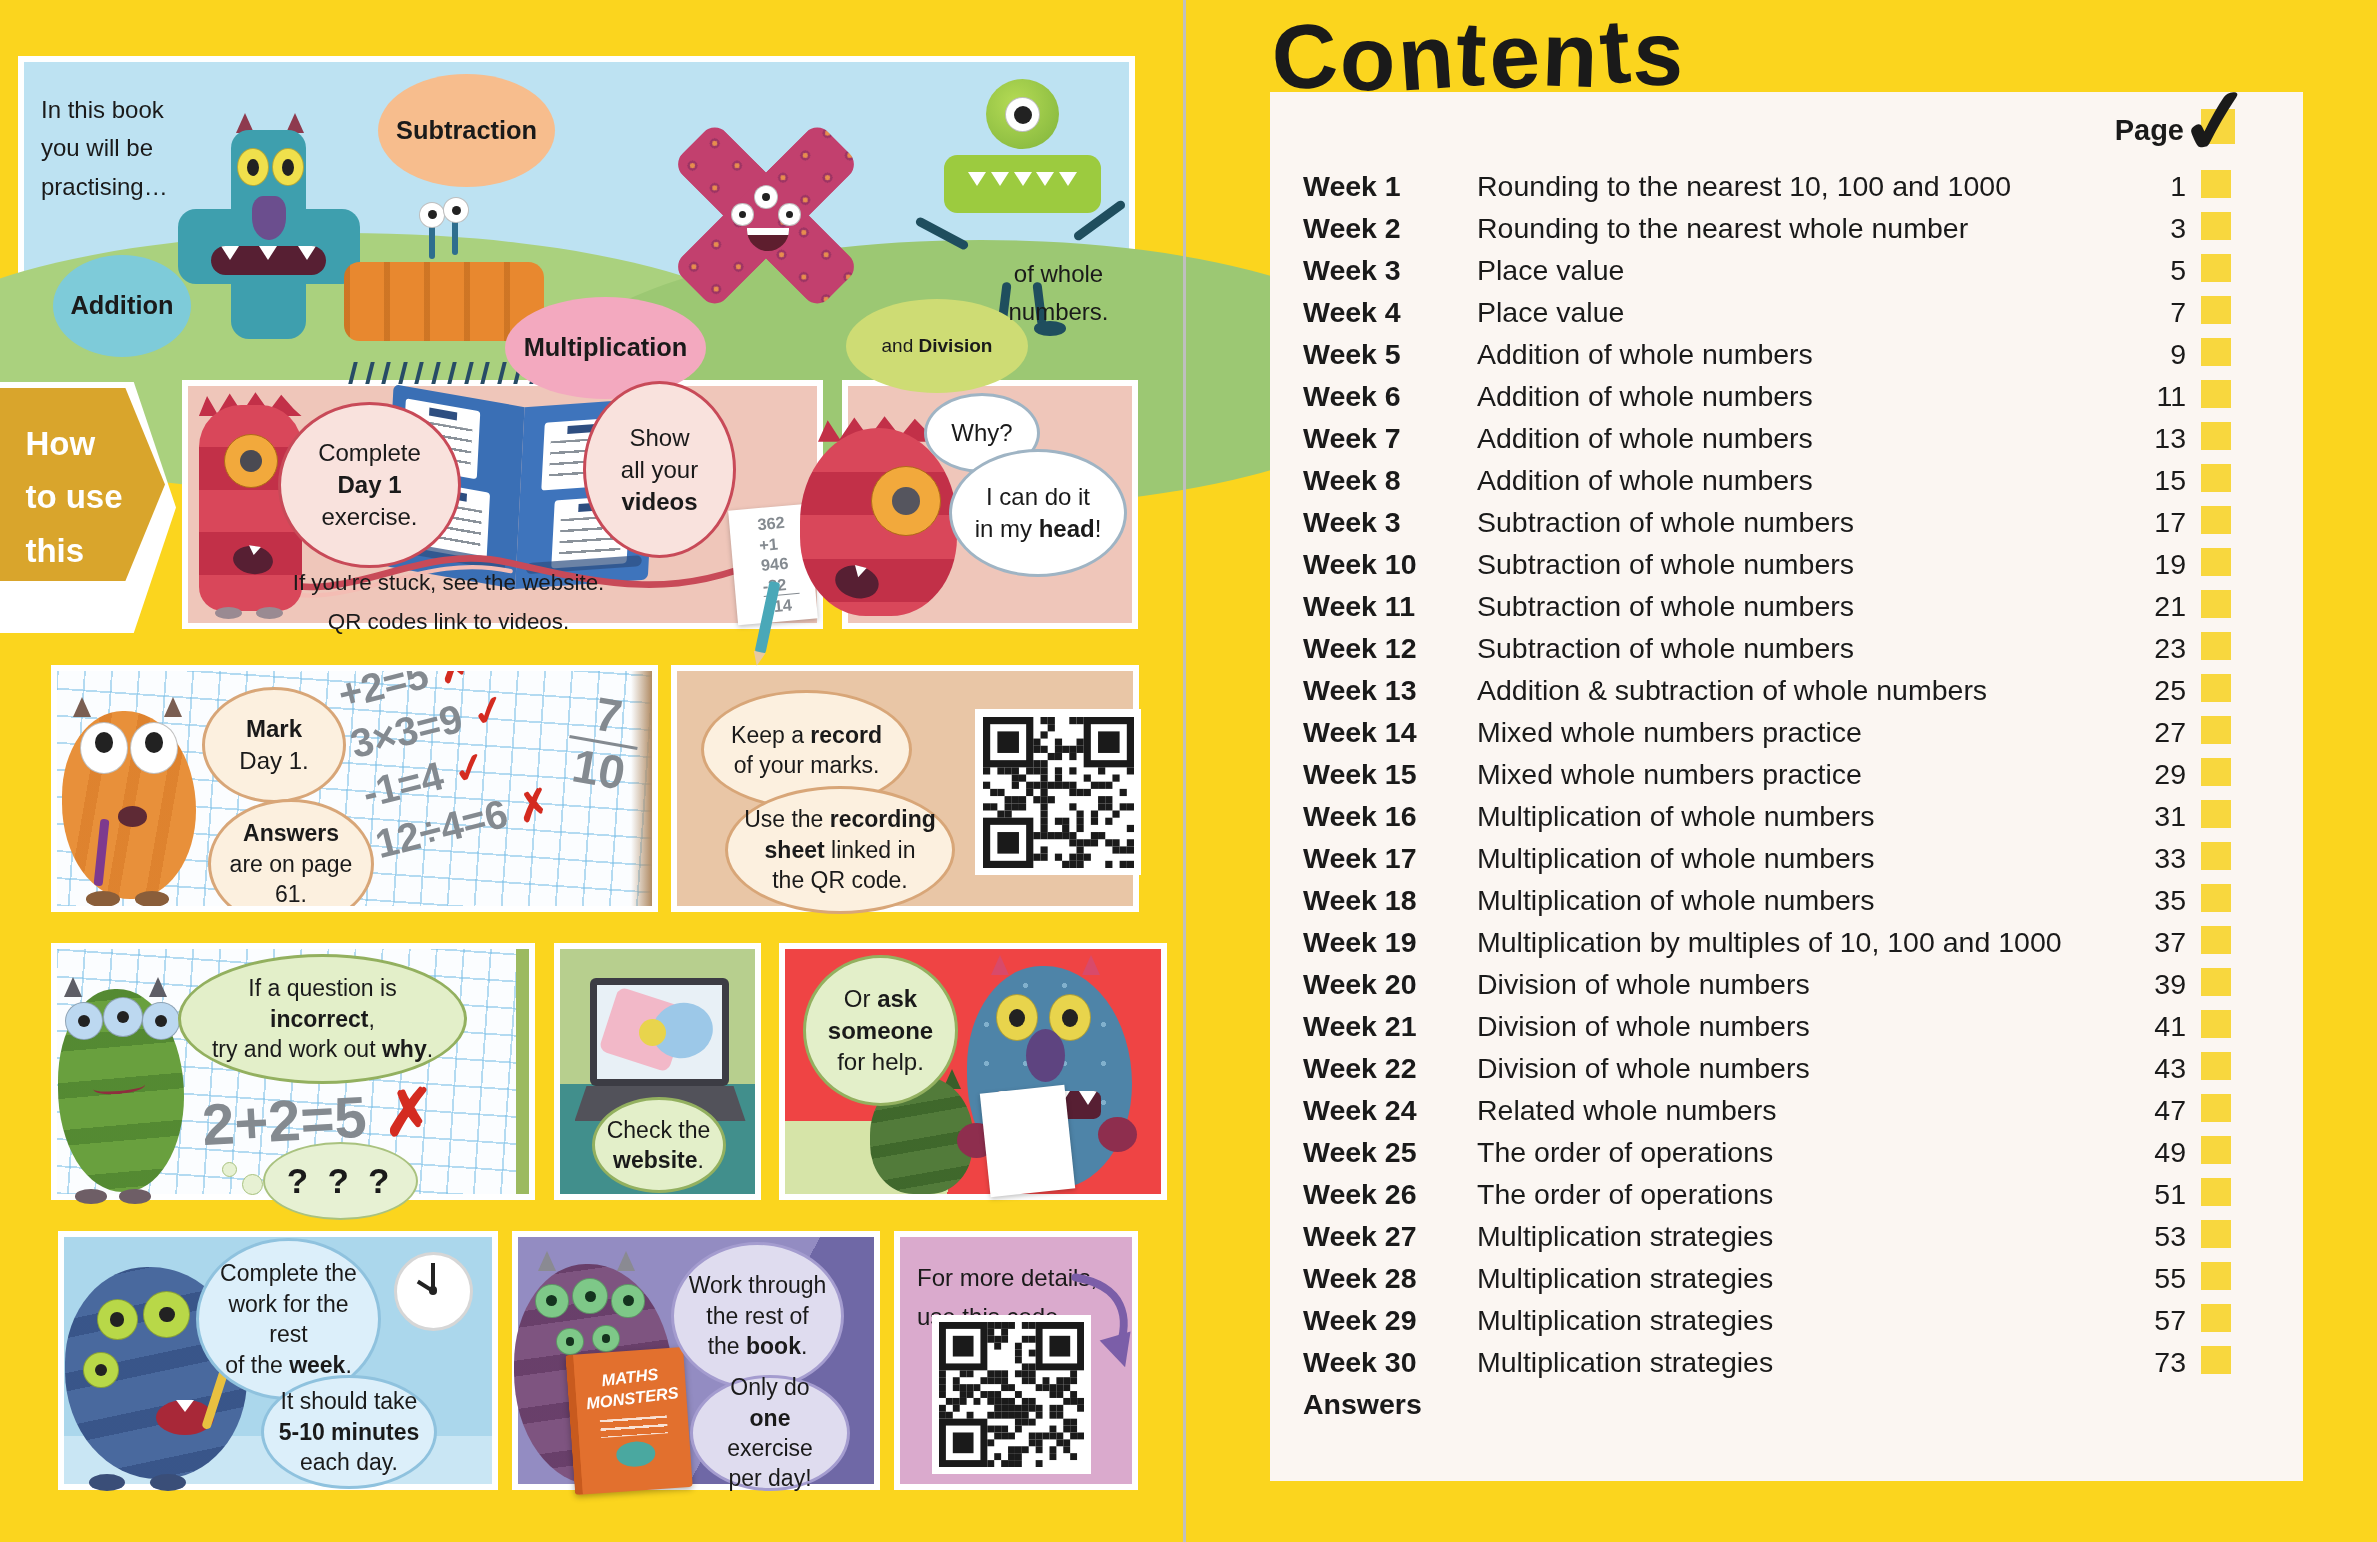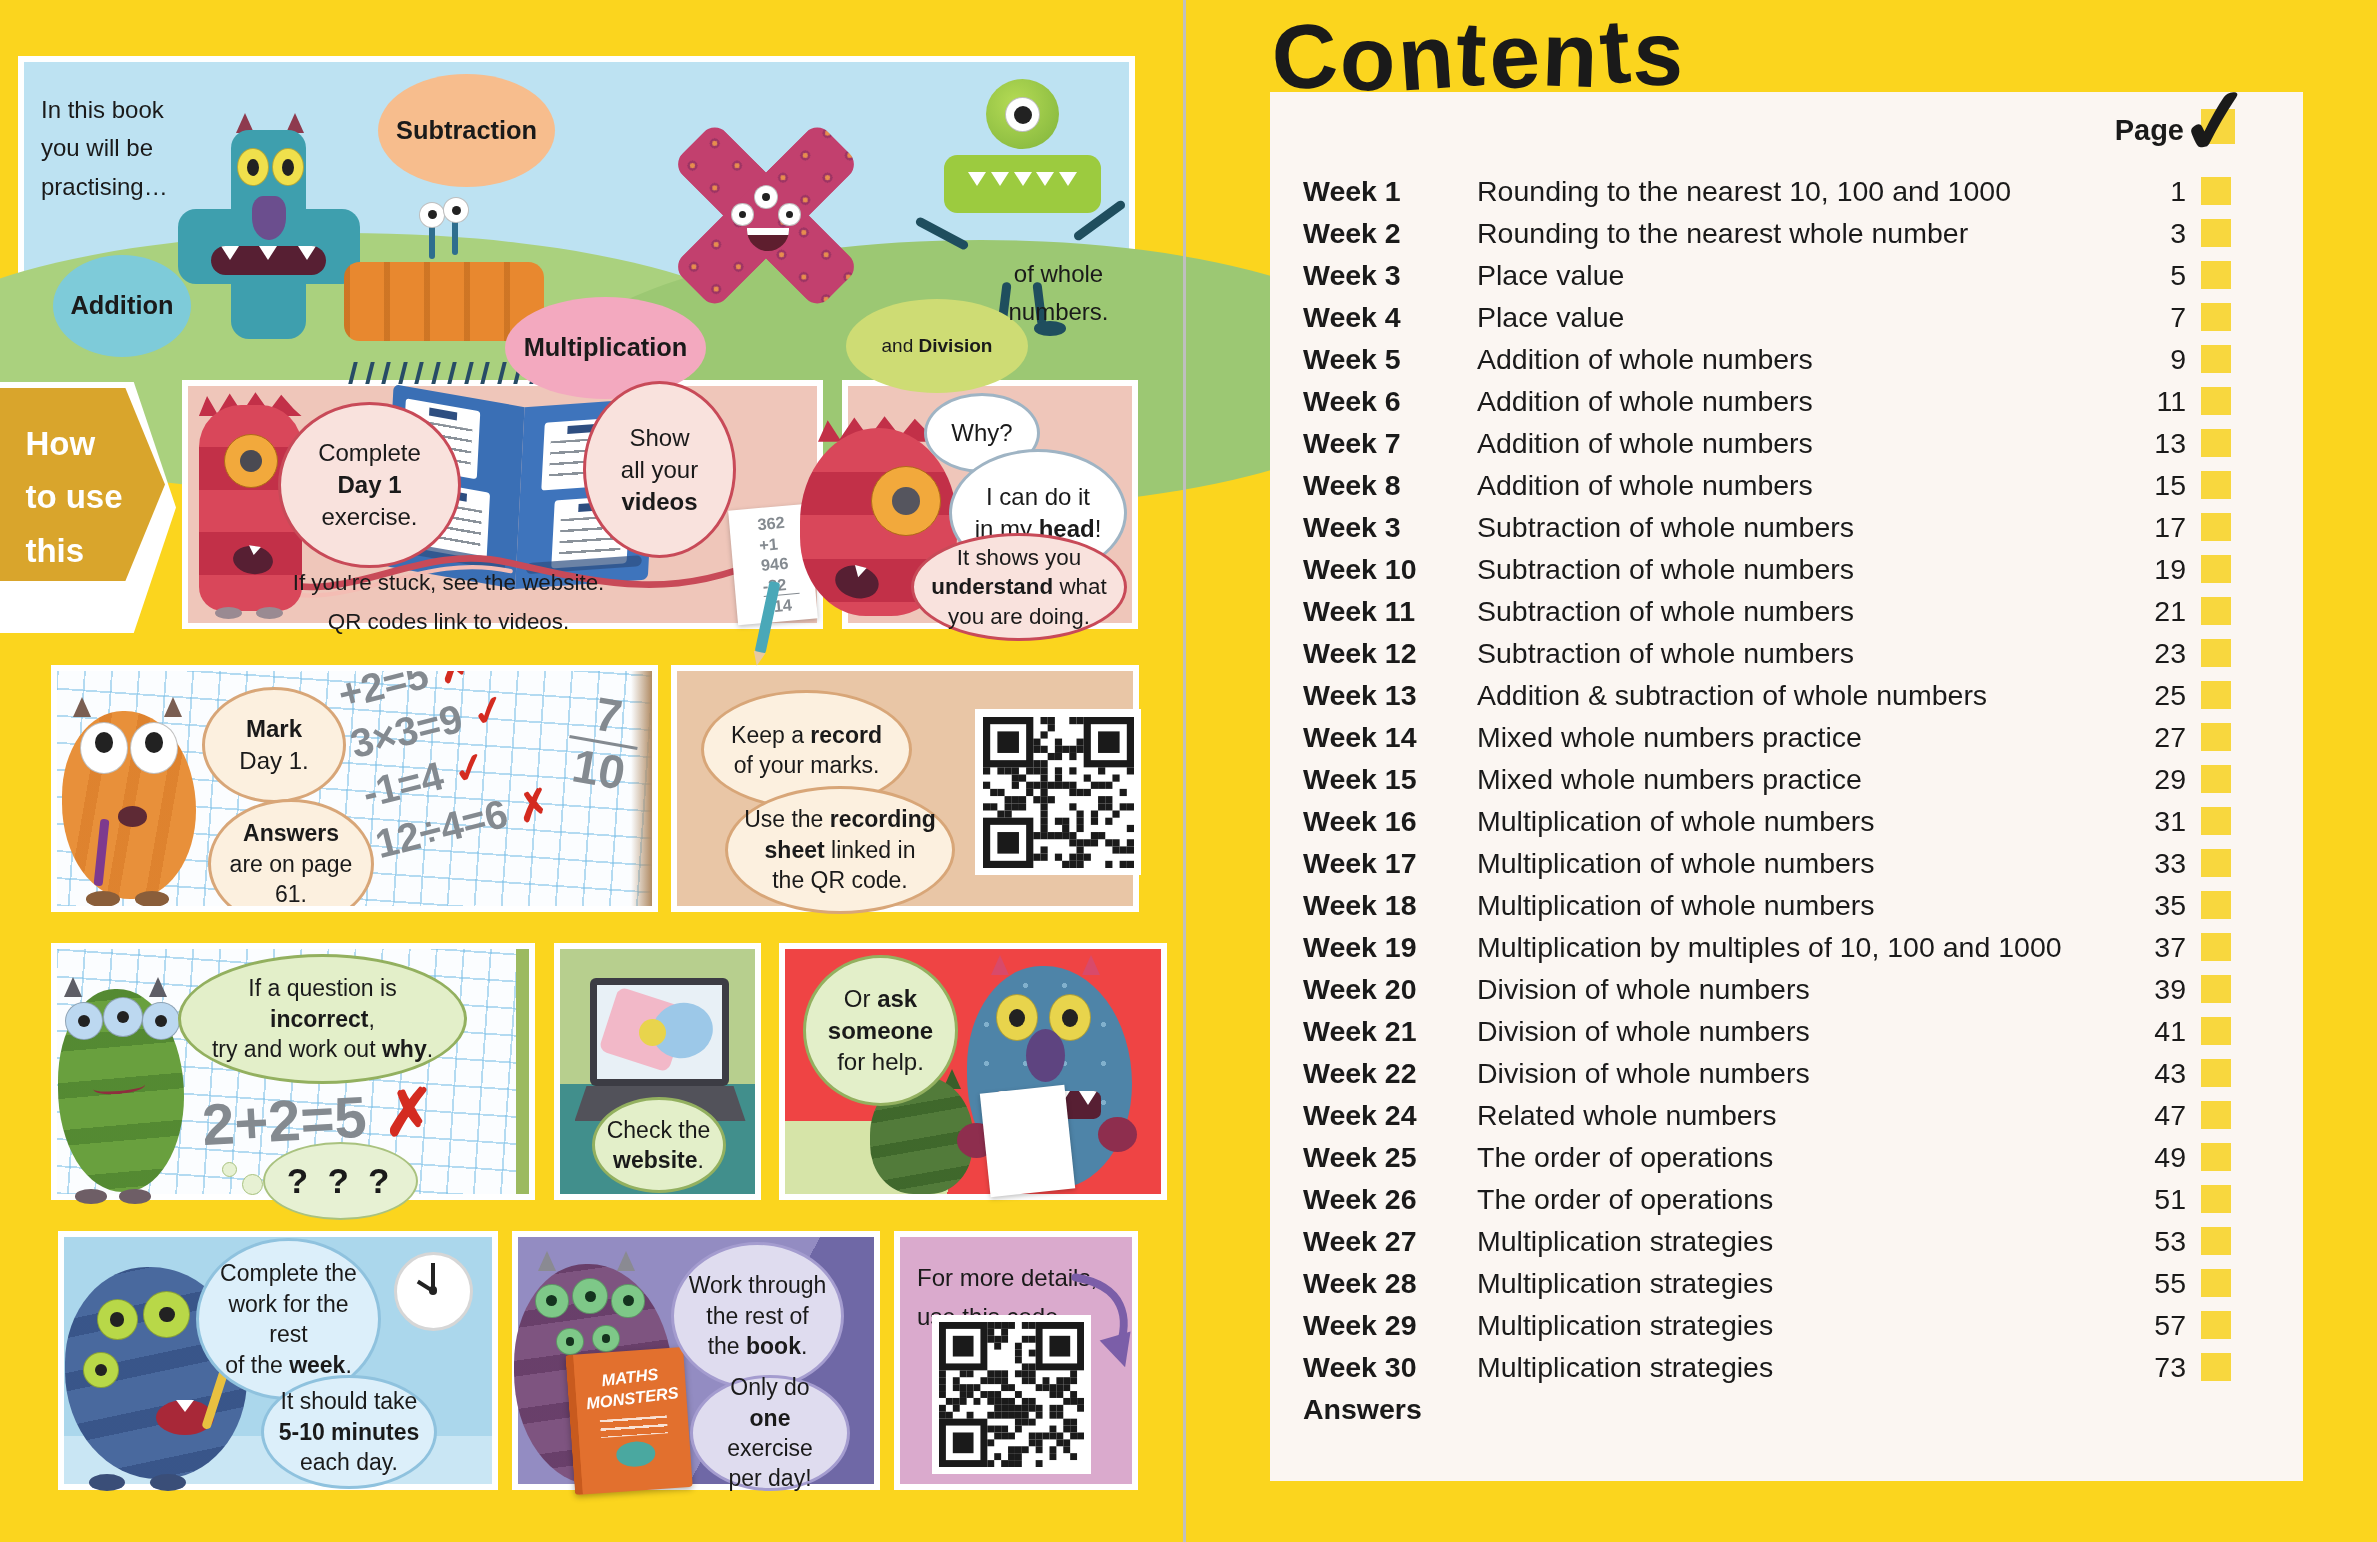--- a/index.html
+++ b/index.html
@@ -64,21 +64,21 @@
   .lap-kb{position:absolute;background:#52525A;clip-path:polygon(7% 0,93% 0,100% 100%,0 100%)}
   
   .qrbox{position:absolute;background:#fff;display:flex;align-items:center;justify-content:center;z-index:6}
   
   .hand{color:#848A90;font-weight:700}
   .mk{font-weight:700}
   .mk.no{color:#D42B20}.mk.ok{color:#D42B20}
   .mline{white-space:nowrap}
   
   #toc-panel{position:absolute;left:1270px;top:92px;width:1033px;height:1389px;background:#FBF6F2}
-  .toc-row{height:42px;display:flex;align-items:center;padding-left:33px;box-sizing:border-box}
+  .toc-row{height:42px;display:flex;padding-left:33px;box-sizing:border-box}
   .tw{width:174px;font-size:28.5px;font-weight:700;flex:none}
   .tt{width:654px;font-size:28.5px;flex:none}
   .tp{width:55px;font-size:28.5px;text-align:right;flex:none}
   .tb{width:30px;height:28px;background:#F8D73E;margin-left:14.5px;flex:none}
   #contents-title{position:absolute;left:1272px;top:4.8px;font-size:91px;font-weight:800;letter-spacing:2.4px;transform:rotate(-1deg)}
   .caption{position:absolute;font-size:22.4px;line-height:1.75;text-align:center;z-index:5}
 </style>
 </head>
 <body>
 
@@ -266,23 +266,20 @@
       </span>
     <div class="mr-mouth" style="left:35px;top:150px;width:44px;height:31.5px;transform:rotate(14deg)">
       <i class="tooth" style="position:static;border-left-width:6.7px;border-right-width:6.7px;border-top-width:11px"></i>
       </div>
   </div>
   <div class="bub bub-white" style="left:76px;top:7.3px;width:116px;height:80px">
       <span>Why?</span>
     </div>
   <div class="bub bub-white" style="left:101px;top:63px;width:178px;height:128px">
       <span>I can do it<br>in my <b>head</b>!</span>
-    </div>
-  <div class="bub bub-pink" style="left:63px;top:147px;width:216px;height:108px;font-size:22.4px">
-    <span>It shows you<br><b>understand</b> what<br>you are doing.</span>
     </div>
 </div>
 
 <div class="panel graph" id="panel-mark" style="left:51px;top:665px;width:607px;height:247px;overflow:hidden">
   <div class="abs" style="right:0;top:0;bottom:0;width:20.6px;background:linear-gradient(90deg,transparent,#B08A62)"></div>
   <div class="mon" style="left:4.8px;top:27px;width:145px;height:209px">
     <i class="horn" style="left:11px;top:-1.2px;border-bottom-color:#7A5E52"></i>
     <i class="horn" style="left:102px;top:-1.2px;border-bottom-color:#7A5E52"></i>
     <div class="blob" style="left:0;top:13.3px;width:134px;height:188px;background:#E8903A;
          background-image:repeating-linear-gradient(100deg,rgba(200,100,20,.3) 0 12px,transparent 12px 38px)"></div>

